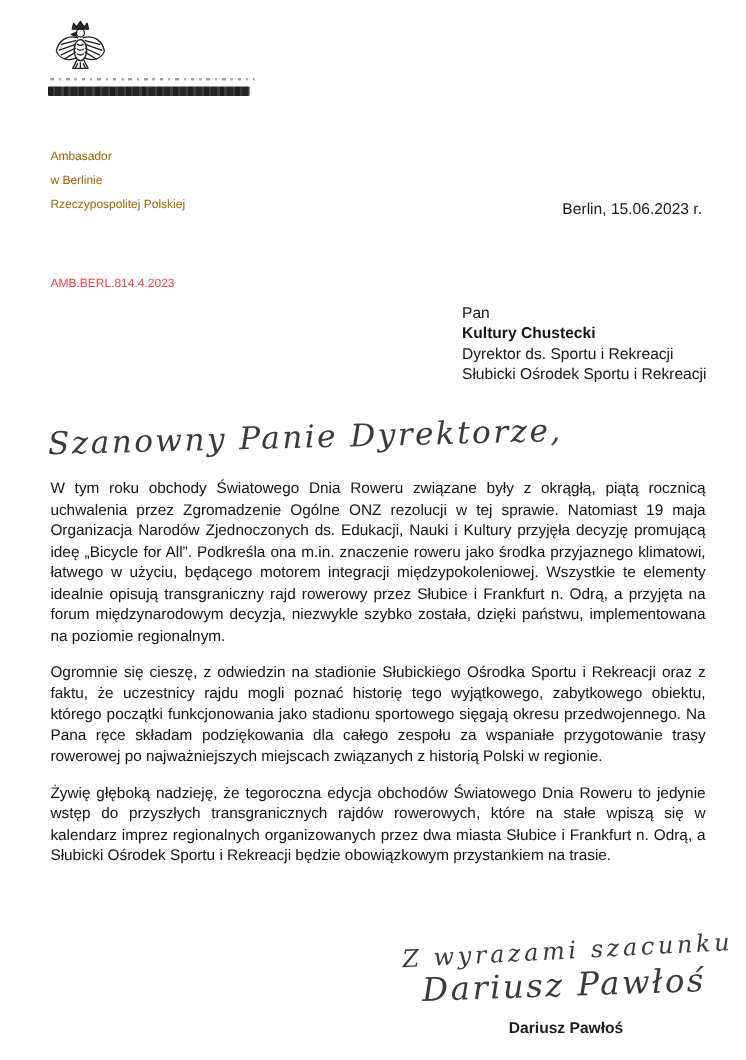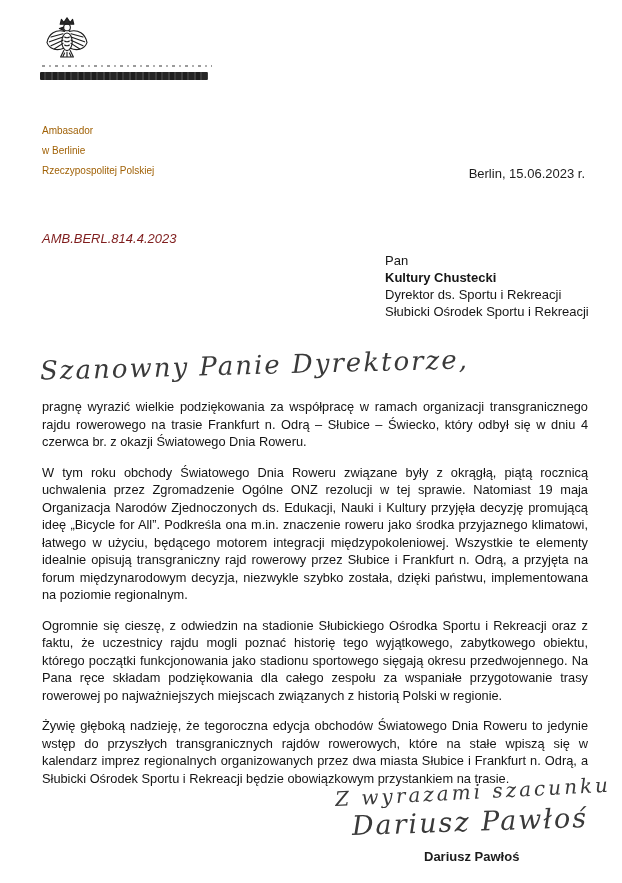--- a/index.html
+++ b/index.html
@@ -17,21 +17,21 @@
     background: repeating-linear-gradient(90deg, #9a9a9a 0 3px, transparent 3px 7px, #b0b0b0 7px 9px, transparent 9px 13px); }
 
   .black-bar { position: absolute; left: 40px; top: 72px; width: 168px; height: 8px;
     background: repeating-linear-gradient(90deg, #1f1f1f 0 4px, #3b3b3b 4px 6px, #262626 6px 11px, #404040 11px 13px);
     border-radius: 1px; }
 
   .sender { position: absolute; left: 42px; top: 92px; font-size: 10px; line-height: 20px; color: #a16207; margin-top: 29px; }
 
   .date-line { position: absolute; right: 37px; top: 166px; font-size: 13px; color: #1c1c1c; }
 
-  .ref-number { position: absolute; left: 42px; top: 231px; font-size: 13px; color: #7f1d1d; font-style: italic; }
+  .ref-number { position: absolute; left: 42px; top: 231px; font-size: 10px; color: #ef4444; }
 
   
   .recipient { position: absolute; left: 385px; top: 252px; font-size: 13px; line-height: 17px; color: #161616; }
   .recipient .name { font-weight: bold; }
 
   
   .hand { font-family: "DejaVu Serif", serif; font-style: italic; color: #3a3a3a; }
   .greeting-hand { position: absolute; left: 40px; top: 350px; font-size: 26px;
     letter-spacing: 2px; transform: rotate(-1.5deg); white-space: nowrap; }
 
@@ -90,21 +90,20 @@
   <div class="recipient">
     <div>Pan</div>
     <div class="name">Kultury Chustecki</div>
     <div>Dyrektor ds. Sportu i Rekreacji</div>
     <div>Słubicki Ośrodek Sportu i Rekreacji</div>
   </div>
 
   <div class="greeting-hand hand">Szanowny Panie Dyrektorze,</div>
 
   <div class="body-text">
-    <p>pragnę wyrazić wielkie podziękowania za współpracę w ramach organizacji transgranicznego rajdu rowerowego na trasie Frankfurt n. Odrą – Słubice – Świecko, który odbył się w dniu 4 czerwca br. z okazji Światowego Dnia Roweru.</p>
     <p>W tym roku obchody Światowego Dnia Roweru związane były z okrągłą, piątą rocznicą uchwalenia przez Zgromadzenie Ogólne ONZ rezolucji w tej sprawie. Natomiast 19 maja Organizacja Narodów Zjednoczonych ds. Edukacji, Nauki i Kultury przyjęła decyzję promującą ideę „Bicycle for All”. Podkreśla ona m.in. znaczenie roweru jako środka przyjaznego klimatowi, łatwego w użyciu, będącego motorem integracji międzypokoleniowej. Wszystkie te elementy idealnie opisują transgraniczny rajd rowerowy przez Słubice i Frankfurt n. Odrą, a przyjęta na forum międzynarodowym decyzja, niezwykle szybko została, dzięki państwu, implementowana na poziomie regionalnym.</p>
     <p>Ogromnie się cieszę, z odwiedzin na stadionie Słubickiego Ośrodka Sportu i Rekreacji oraz z faktu, że uczestnicy rajdu mogli poznać historię tego wyjątkowego, zabytkowego obiektu, którego początki funkcjonowania jako stadionu sportowego sięgają okresu przedwojennego.  Na Pana ręce składam podziękowania dla całego zespołu za wspaniałe przygotowanie trasy rowerowej po najważniejszych miejscach związanych z historią Polski w regionie.</p>
     <p>Żywię głęboką nadzieję, że tegoroczna edycja obchodów Światowego Dnia Roweru to jedynie wstęp do przyszłych transgranicznych rajdów rowerowych, które na stałe wpiszą się w kalendarz imprez regionalnych organizowanych przez dwa miasta Słubice i Frankfurt n. Odrą, a Słubicki Ośrodek Sportu i Rekreacji będzie obowiązkowym przystankiem na trasie.</p>
   </div>
 
   <div class="closing-block">
     <span class="closing-phrase hand">Z wyrazami szacunku</span>
     <span class="signature-hand hand">Dariusz Pawłoś</span>
   </div>
 

